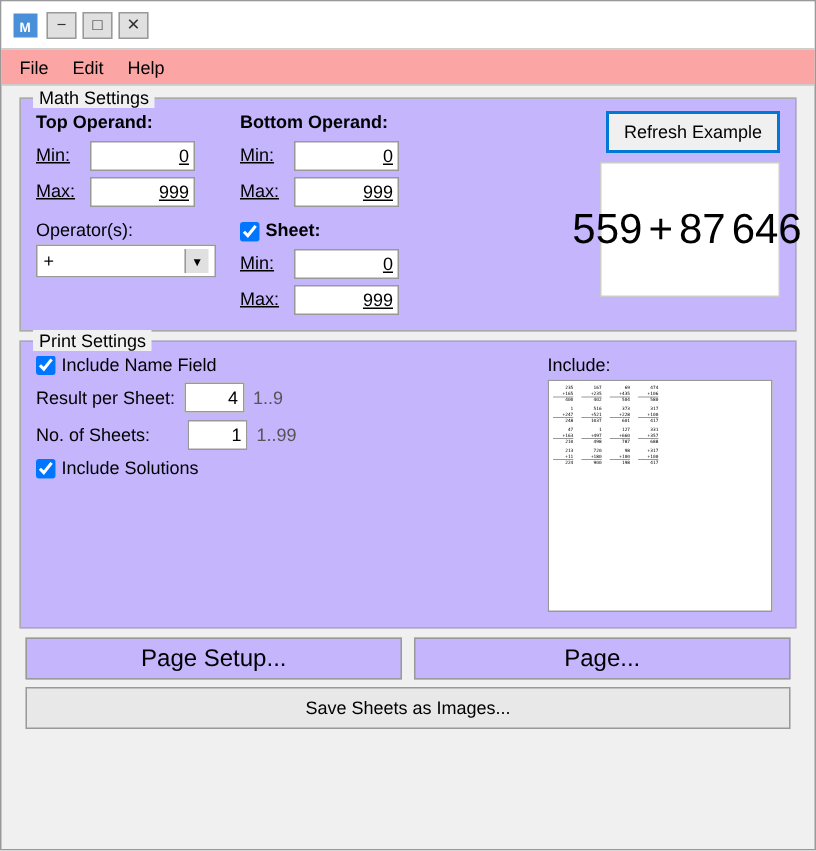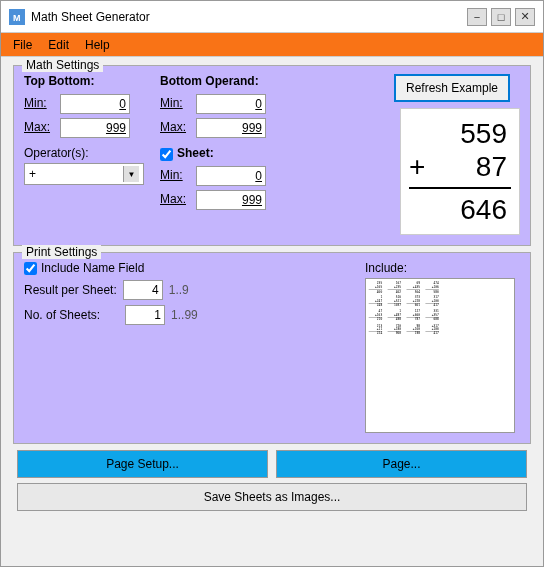--- a/index.html
+++ b/index.html
@@ -49,21 +49,21 @@
       background: #e0e0e0;
       border: 1px solid #999;
       cursor: pointer;
       font-size: 11px;
       display: flex; align-items: center; justify-content: center;
       color: #333;
     }
     .menu-bar {
       display: flex;
       padding: 2px 4px;
-      background: #f97316;
+      background: #fca5a5;
       border-bottom: 1px solid #ccc;
       height: 24px;
       align-items: center;
     }
     .menu-item {
       padding: 2px 8px;
       cursor: pointer;
       font-size: 12px;
     }
     .content {
@@ -177,21 +177,21 @@
       color: #000;
       white-space: nowrap;
       height: 28px;
     }
     .example-box {
       border: 1px solid #ccc;
       background: white;
       width: 120px;
       min-height: 90px;
       display: flex;
-      flex-direction: column;
+      flex-direction: row;
       align-items: center;
       justify-content: center;
       padding: 8px;
       margin-left: 16px;
     }
     .example-num {
       font-size: 28px;
       font-weight: normal;
       text-align: right;
       width: 100%;
@@ -258,23 +258,23 @@
       gap: 5px;
       padding: 0 4px;
     }
     .btn-row {
       display: flex;
       gap: 8px;
     }
     .action-btn {
       flex: 1;
       padding: 5px 10px;
-      font-size: 12px;
-      border: 1px solid #999;
-      background: #0ea5e9;
+      font-size: 16px;
+      border: 1px solid #999;
+      background: #c4b5fd;
       cursor: pointer;
       height: 28px;
     }
     .wide-btn {
       width: 100%;
       padding: 5px 10px;
       font-size: 12px;
       border: 1px solid #999;
       background: #e8e8e8;
       cursor: pointer;
@@ -287,37 +287,36 @@
     }
     .left-math {
       flex: 1;
       display: flex;
       flex-direction: row;
       gap: 16px;
     }
     .right-math {
       display: flex;
       flex-direction: column;
-      align-items: center;
+      align-items: flex-end;
       gap: 6px;
     }
   </style>
 </head>
 <body>
 
 <div class="window">
 
   <div class="title-bar">
     <div class="title-bar-icon">
       <svg width="14" height="14" viewBox="0 0 14 14">
         <rect x="1" y="1" width="12" height="12" fill="#4a90d9" rx="1"></rect>
         <text x="3" y="11" fill="white" font-size="9" font-weight="bold">M</text>
       </svg>
     </div>
-    <span class="title-text">Math Sheet Generator</span>
     <div class="title-controls">
       <div class="title-btn">−</div>
       <div class="title-btn">□</div>
       <div class="title-btn">✕</div>
     </div>
   </div>
 
   <div class="menu-bar">
     <div class="menu-item">File</div>
     <div class="menu-item">Edit</div>
@@ -325,21 +324,21 @@
   </div>
 
   <div class="content">
 
     <div class="group-box">
       <span class="group-box-legend">Math Settings</span>
       <div class="math-top-row">
         <div class="left-math">
 
           <div class="operand-col">
-            <label>Top Bottom:</label>
+            <label>Top Operand:</label>
             <div class="field-row">
               <label>Min:</label>
               <input class="num-input" type="text" value="0" style="">
             </div>
             <div class="field-row">
               <label>Max:</label>
               <input class="num-input" type="text" value="999" style="">
             </div>
             <div class="operator-col">
               <label>Operator(s):</label>
@@ -402,20 +401,24 @@
           </div>
           <div class="columns-row">
             <label>Result per Sheet:</label>
             <input class="small-num-input" type="text" value="4" style="">
             <span class="range-label">1..9</span>
           </div>
           <div class="columns-row">
             <label>No. of Sheets:</label>
             <input class="small-num-input" type="text" value="1" style="margin-left: 19px;">
             <span class="range-label">1..99</span>
+          </div>
+          <div class="checkbox-row">
+            <input type="checkbox" checked="" style="">
+            <label>Include Solutions</label>
           </div>
         </div>
         <div class="print-right">
           <div class="preview-label">Include:</div>
           <div class="preview-box">
 
             <div style="transform:scale(0.27); transform-origin: top left; width: 520px; padding: 10px; line-height:1.3; font-size:11px; font-family:monospace;">
               <div style="display:flex; gap:20px; margin-bottom:8px;">
                 <div style="text-align:right;width:50px;">235<br>+165<br><span style="border-top:1px solid #000;display:block">400</span></div>
                 <div style="text-align:right;width:50px;">167<br>+235<br><span style="border-top:1px solid #000;display:block">402</span></div>

